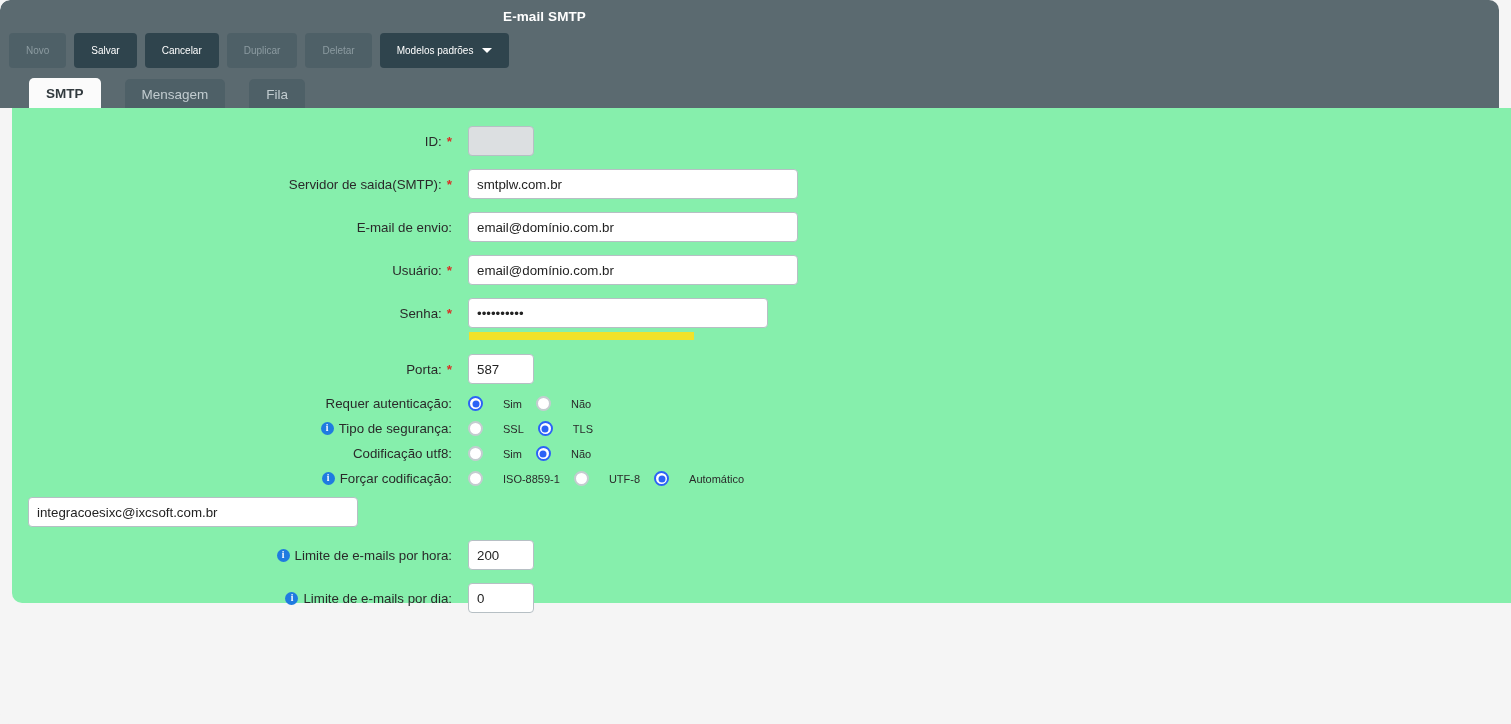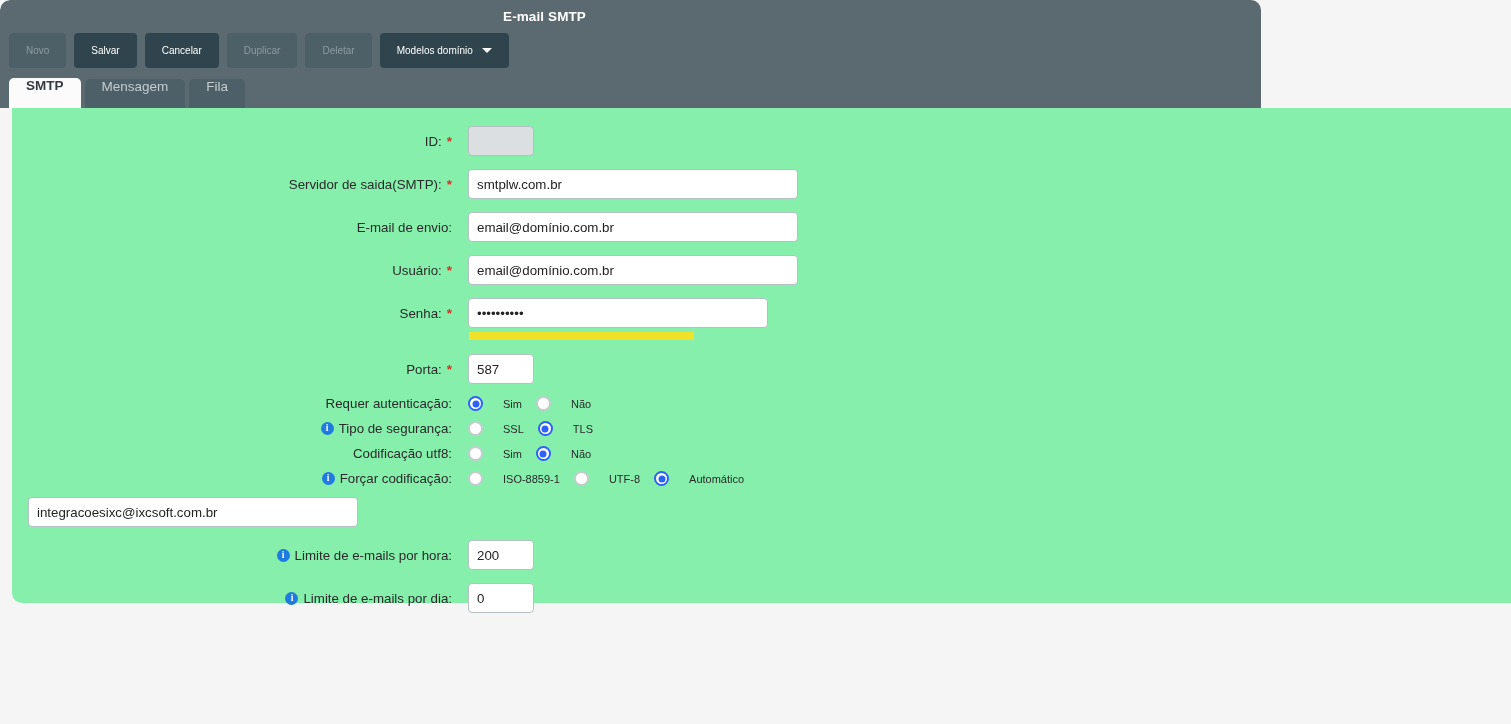--- a/index.html
+++ b/index.html
@@ -20,21 +20,21 @@
     height: 724px;
     background: #f5f5f5;
     border-radius: 10px;
     overflow: hidden;
   }
 
   
   .header-bar {
     position: absolute;
     left: 0; top: 0;
-    width: 1261px;
+    width: 1499px;
     height: 108px;
     background: #5b6a70;
     border-top-left-radius: 10px;
     border-top-right-radius: 10px;
   }
 
   .window-title {
     position: absolute;
     top: 9px;
     left: 0;
@@ -90,28 +90,29 @@
     left: 9px;
     top: 78px;
     display: flex;
     gap: 4px;
     align-items: flex-end;
   }
   .tab {
     height: 30px;
     padding: 0 17px;
     display: inline-flex;
-    align-items: flex-start;
+    align-items: center;
     border-top-left-radius: 5px;
     border-top-right-radius: 5px;
     background: #4e6067;
     color: #c2ccd0;
     font-size: 13.5px;
     cursor: pointer;
     white-space: nowrap;
+    margin-left: 20px;
   }
   .tab.active {
     background: #fbfbfb;
     color: #333b3f;
     font-weight: bold;
     height: 31px;
   }
 
   
   .form-body {
@@ -259,21 +260,21 @@
       <button class="tbtn">
         <span>Cancelar</span>
       </button>
       <button class="tbtn disabled">
         <span>Duplicar</span>
       </button>
       <button class="tbtn disabled">
         <span>Deletar</span>
       </button>
       <button class="tbtn">
-        <span>Modelos domínio</span>
+        <span>Modelos padrões</span>
         <span class="caret"></span>
       </button>
     </div>
 
     <div class="tabs">
       <div class="tab active">
         <span>SMTP</span>
       </div>
       <div class="tab">
         <span>Mensagem</span>

